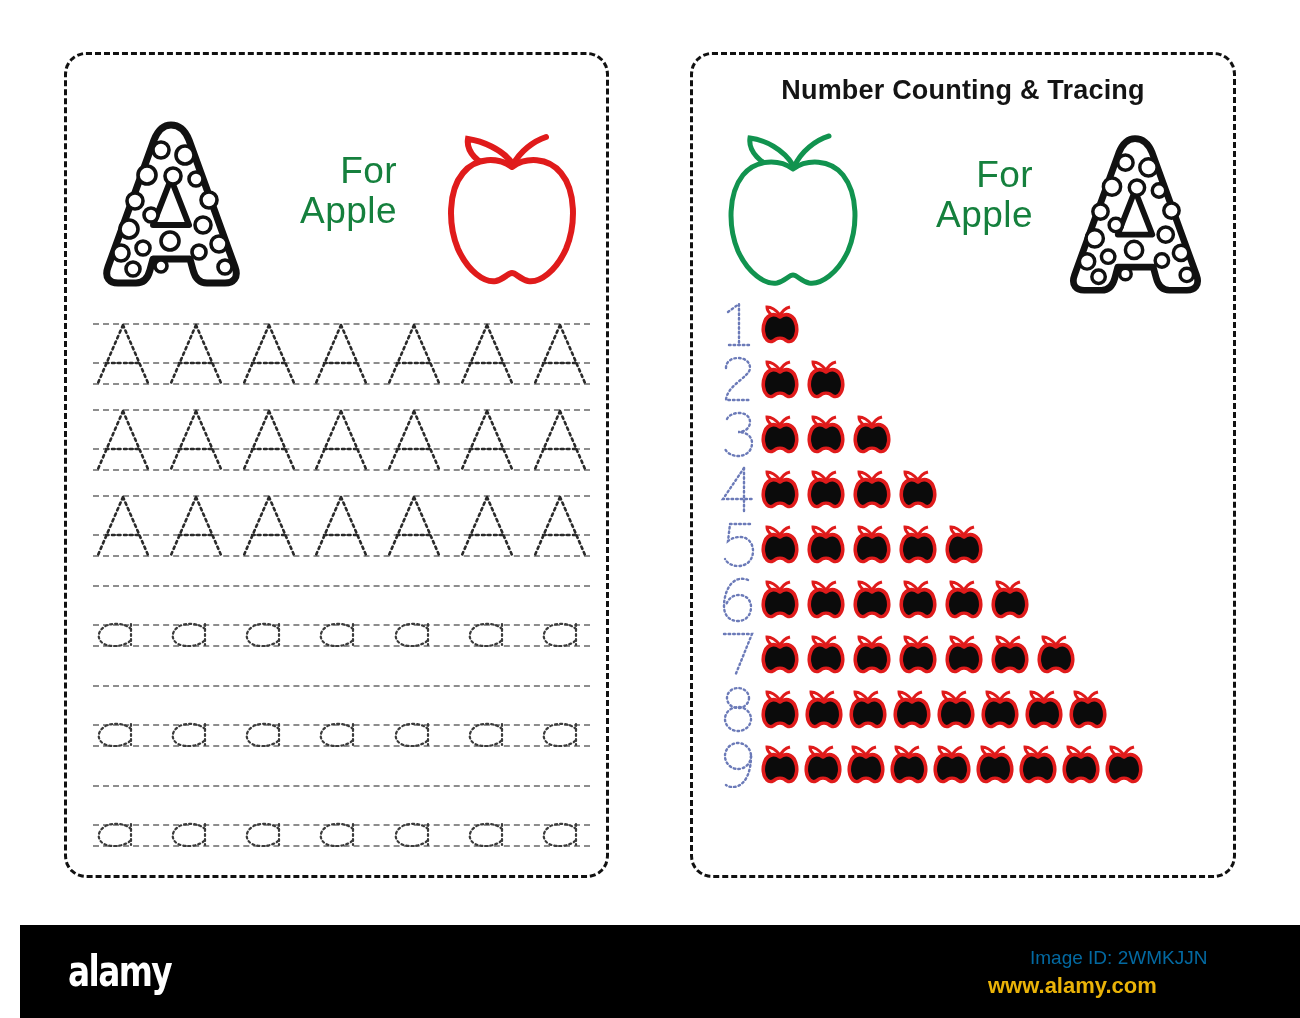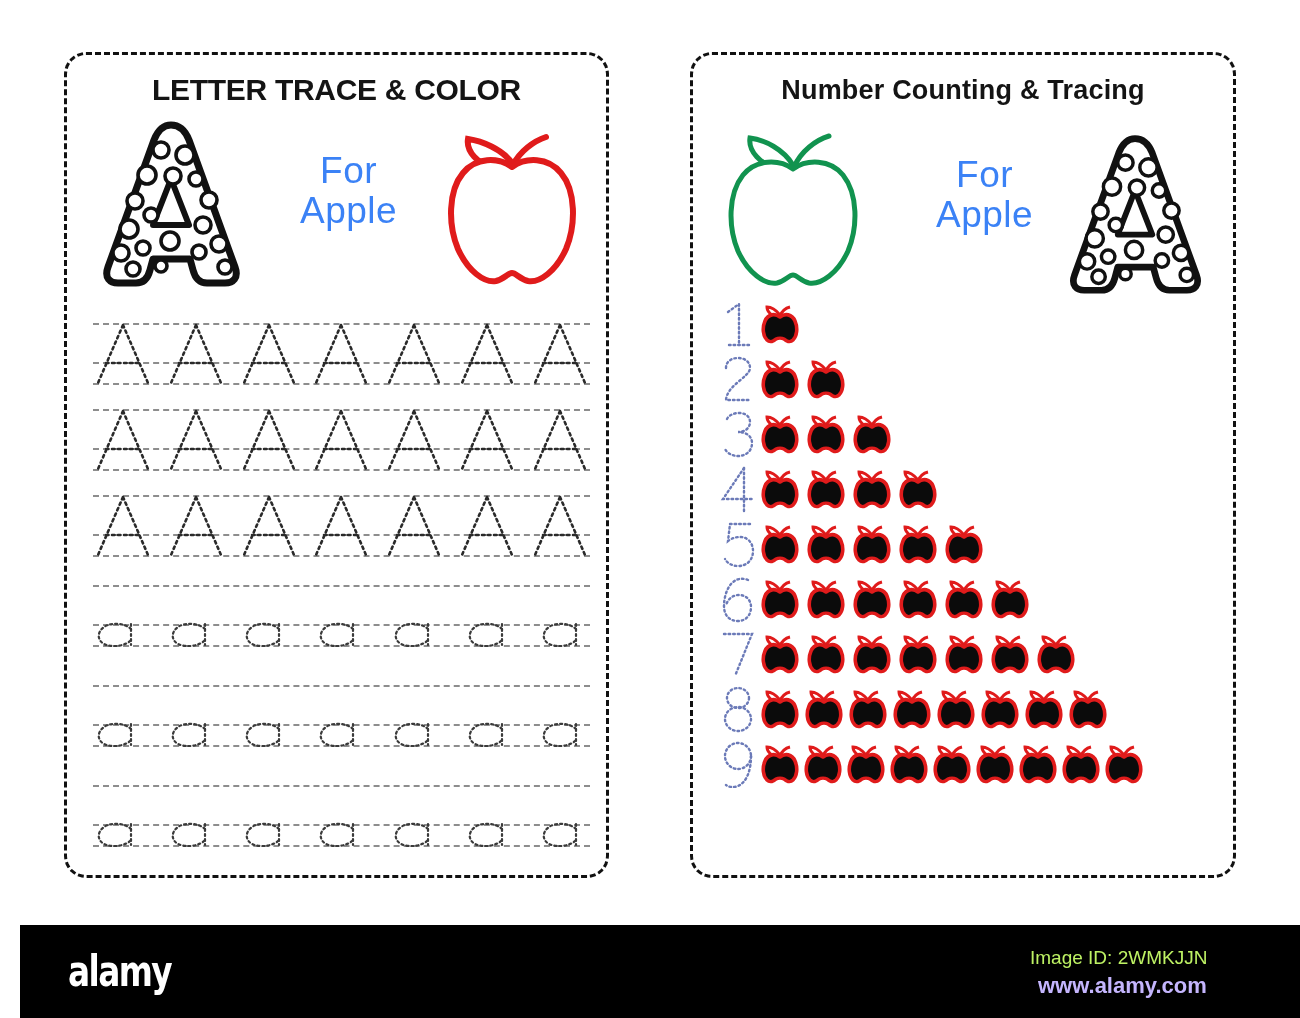--- a/index.html
+++ b/index.html
@@ -37,22 +37,22 @@
   
   .header-row{position:absolute;left:0;right:0;height:175px;}
   #header-left{top:58px;}
   #header-right{top:58px;}
 
   .hdr-slot{position:absolute;top:0;}
   .for-apple{
     position:absolute;
     font-size:37px;
     line-height:1.08;
-    color:#3b82f6;
-    text-align:center;
+    color:#15803d;
+    text-align:right;
     white-space:pre-line;
     letter-spacing:0.5px;
   }
   #for-apple-left{left:233px;top:38px;}
   #for-apple-right{left:243px;top:42px;}
 
   
   .trace-row{
     position:absolute;
     left:26px;
@@ -98,37 +98,36 @@
   .alamy-logo{
     position:absolute;left:48px;top:22px;
     color:#fff;font-size:42px;font-weight:bold;
     letter-spacing:-2px;
     font-family:"DejaVu Sans", sans-serif;
     transform:scaleX(0.78);
     transform-origin:left center;
   }
   .img-id{
     position:absolute;left:1010px;top:22px;
-    color:#bef264;font-size:19px;
+    color:#0369a1;font-size:19px;
     white-space:nowrap;
   }
   .alamy-url{
-    position:absolute;left:1018px;top:48px;
-    color:#c4b5fd;font-size:22px;font-weight:bold;
+    position:absolute;left:968px;top:48px;
+    color:#eab308;font-size:22px;font-weight:bold;
     white-space:nowrap;
   }
 </style>
 </head>
 <body>
 
 <div class="sheet">
 
   <div class="panel" id="panel-left">
 
-    <div class="panel-title" id="title-left">LETTER TRACE &amp; COLOR</div>
 
     <div class="header-row" id="header-left">
 
       <div class="hdr-slot" style="left:32px;top:4px;">
         <svg width="145" height="172" viewBox="0 0 145 172">
           <path d="M72 8 C80 8 86 13 90 23 L136 150 C140 161 134 166 126 166 L108 166
                    C100 166 96 161 94 153 L91 142 L54 142 L51 153 C49 161 45 166 37 166
                    L19 166 C11 166 5 161 9 150 L55 23 C59 13 64 8 72 8 Z" fill="#fff" stroke="#111" stroke-width="7" stroke-linejoin="round"></path>
           <path d="M72 62 L90 108 L54 108 Z" fill="#fff" stroke="#111" stroke-width="6" stroke-linejoin="round"></path>
           <g fill="#fff" stroke="#111" stroke-width="3.6">

